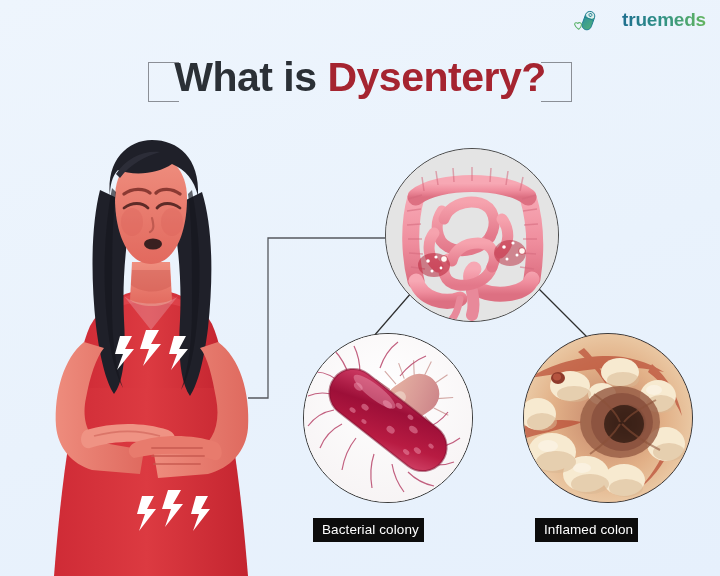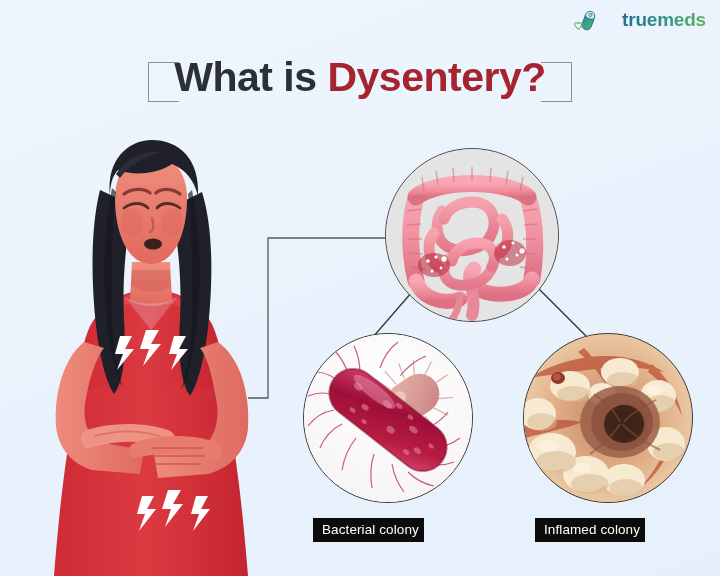--- a/index.html
+++ b/index.html
@@ -453,15 +453,15 @@
 
       <g fill="#ffffff" opacity="0.35">
         <ellipse cx="24" cy="112" rx="10" ry="6"></ellipse>
         <ellipse cx="58" cy="134" rx="9" ry="5"></ellipse>
         <ellipse cx="130" cy="56" rx="8" ry="5"></ellipse>
       </g>
     </svg>
   </div>
 
   <div class="caption" id="caption-bacteria">Bacterial colony</div>
-  <div class="caption" id="caption-colon">Inflamed colony</div>
+  <div class="caption" id="caption-colon">Inflamed colon</div>
 
 </div>
 
 </body></html>

